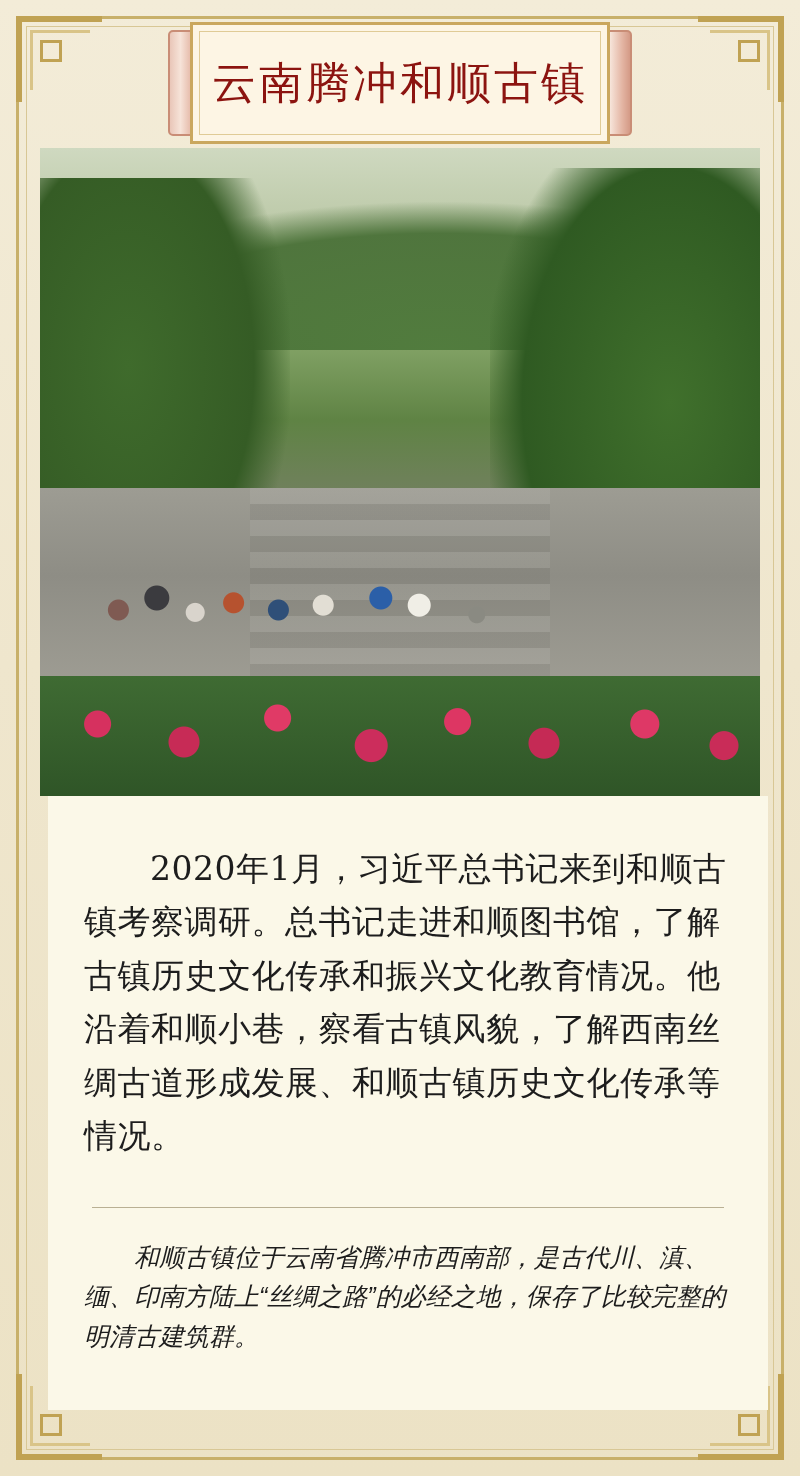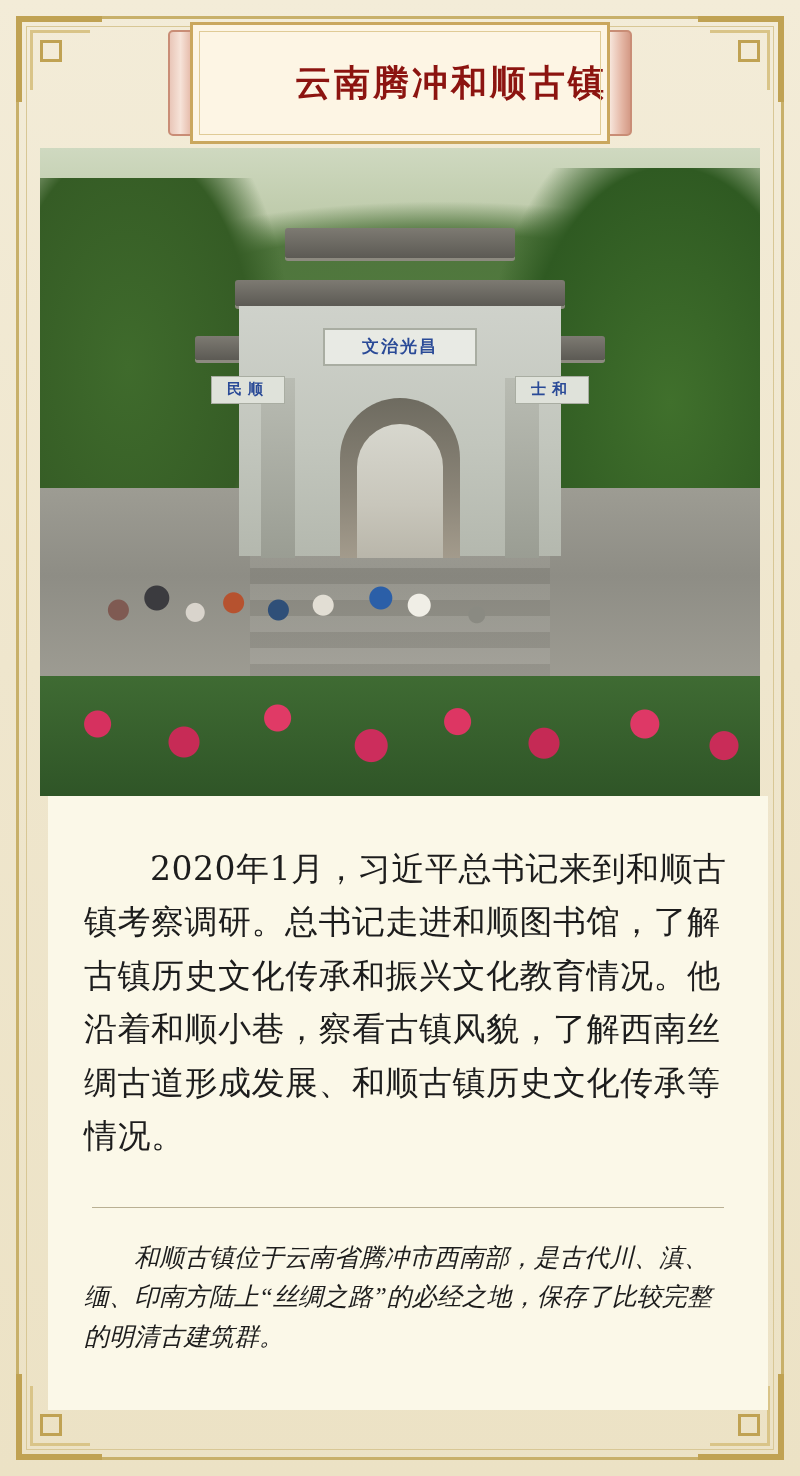--- a/index.html
+++ b/index.html
@@ -91,24 +91,24 @@
   .banner-plate::after {
     content: "";
     position: absolute;
     left: 6px; right: 6px; top: 6px; bottom: 6px;
     border: 1px solid #e0cb96;
   }
   .banner-title {
     position: absolute;
     left: 0; right: 0; top: 50%;
     transform: translateY(-50%);
-    text-align: right;
+    text-align: center;
     font-family: "DejaVu Serif", "Liberation Serif", serif;
-    font-weight: bold;
-    font-size: 36px;
+    font-weight: normal;
+    font-size: 44px;
     letter-spacing: 3px;
     color: #8c1410;
     white-space: nowrap;
   }
 
   
   .photo-wrap {
     position: absolute;
     left: 40px;
     top: 148px;
@@ -248,21 +248,21 @@
     text-indent: 2em;
     margin: 0;
     letter-spacing: 0.5px;
   }
   .divider {
     margin: 44px 8px 30px 8px;
     height: 1px;
     background: #b9b093;
   }
   .note-text {
-    font-family: Liberation Serif, serif;
+    font-family: Liberation Sans, sans-serif;
     font-style: italic;
     font-size: 25px;
     line-height: 1.58;
     color: #1d1d1d;
     text-indent: 2em;
     margin: 0;
   }
 </style>
 </head>
 <body>
@@ -308,34 +308,20 @@
       <div class="banner-title">云南腾冲和顺古镇</div>
     </div>
   </div>
 
   <div class="photo-wrap">
     <div class="photo">
       <div class="hill"></div>
       <div class="tree-l"></div>
       <div class="tree-r"></div>
       <div class="road"></div>
-      <div class="gate">
-        <div class="roof roof-top"></div>
-        <div class="roof roof-mid"></div>
-        <div class="roof roof-side-l"></div>
-        <div class="roof roof-side-r"></div>
-        <div class="body"></div>
-        <div class="pillar-l"></div>
-        <div class="pillar-r"></div>
-        <div class="plaque">文治光昌</div>
-        <div class="tab tab-l">民顺</div>
-        <div class="tab tab-r">士和</div>
-        <div class="arch"></div>
-        <div class="arch-inner"></div>
-      </div>
       <div class="crowd"></div>
       <div class="flowers"></div>
     </div>
   </div>
 
   <div class="card">
     <p class="body-text">2020年1月，习近平总书记来到和顺古镇考察调研。总书记走进和顺图书馆，了解古镇历史文化传承和振兴文化教育情况。他沿着和顺小巷，察看古镇风貌，了解西南丝绸古道形成发展、和顺古镇历史文化传承等情况。</p>
     <div class="divider"></div>
     <p class="note-text">和顺古镇位于云南省腾冲市西南部，是古代川、滇、缅、印南方陆上“丝绸之路”的必经之地，保存了比较完整的明清古建筑群。</p>
   </div>

